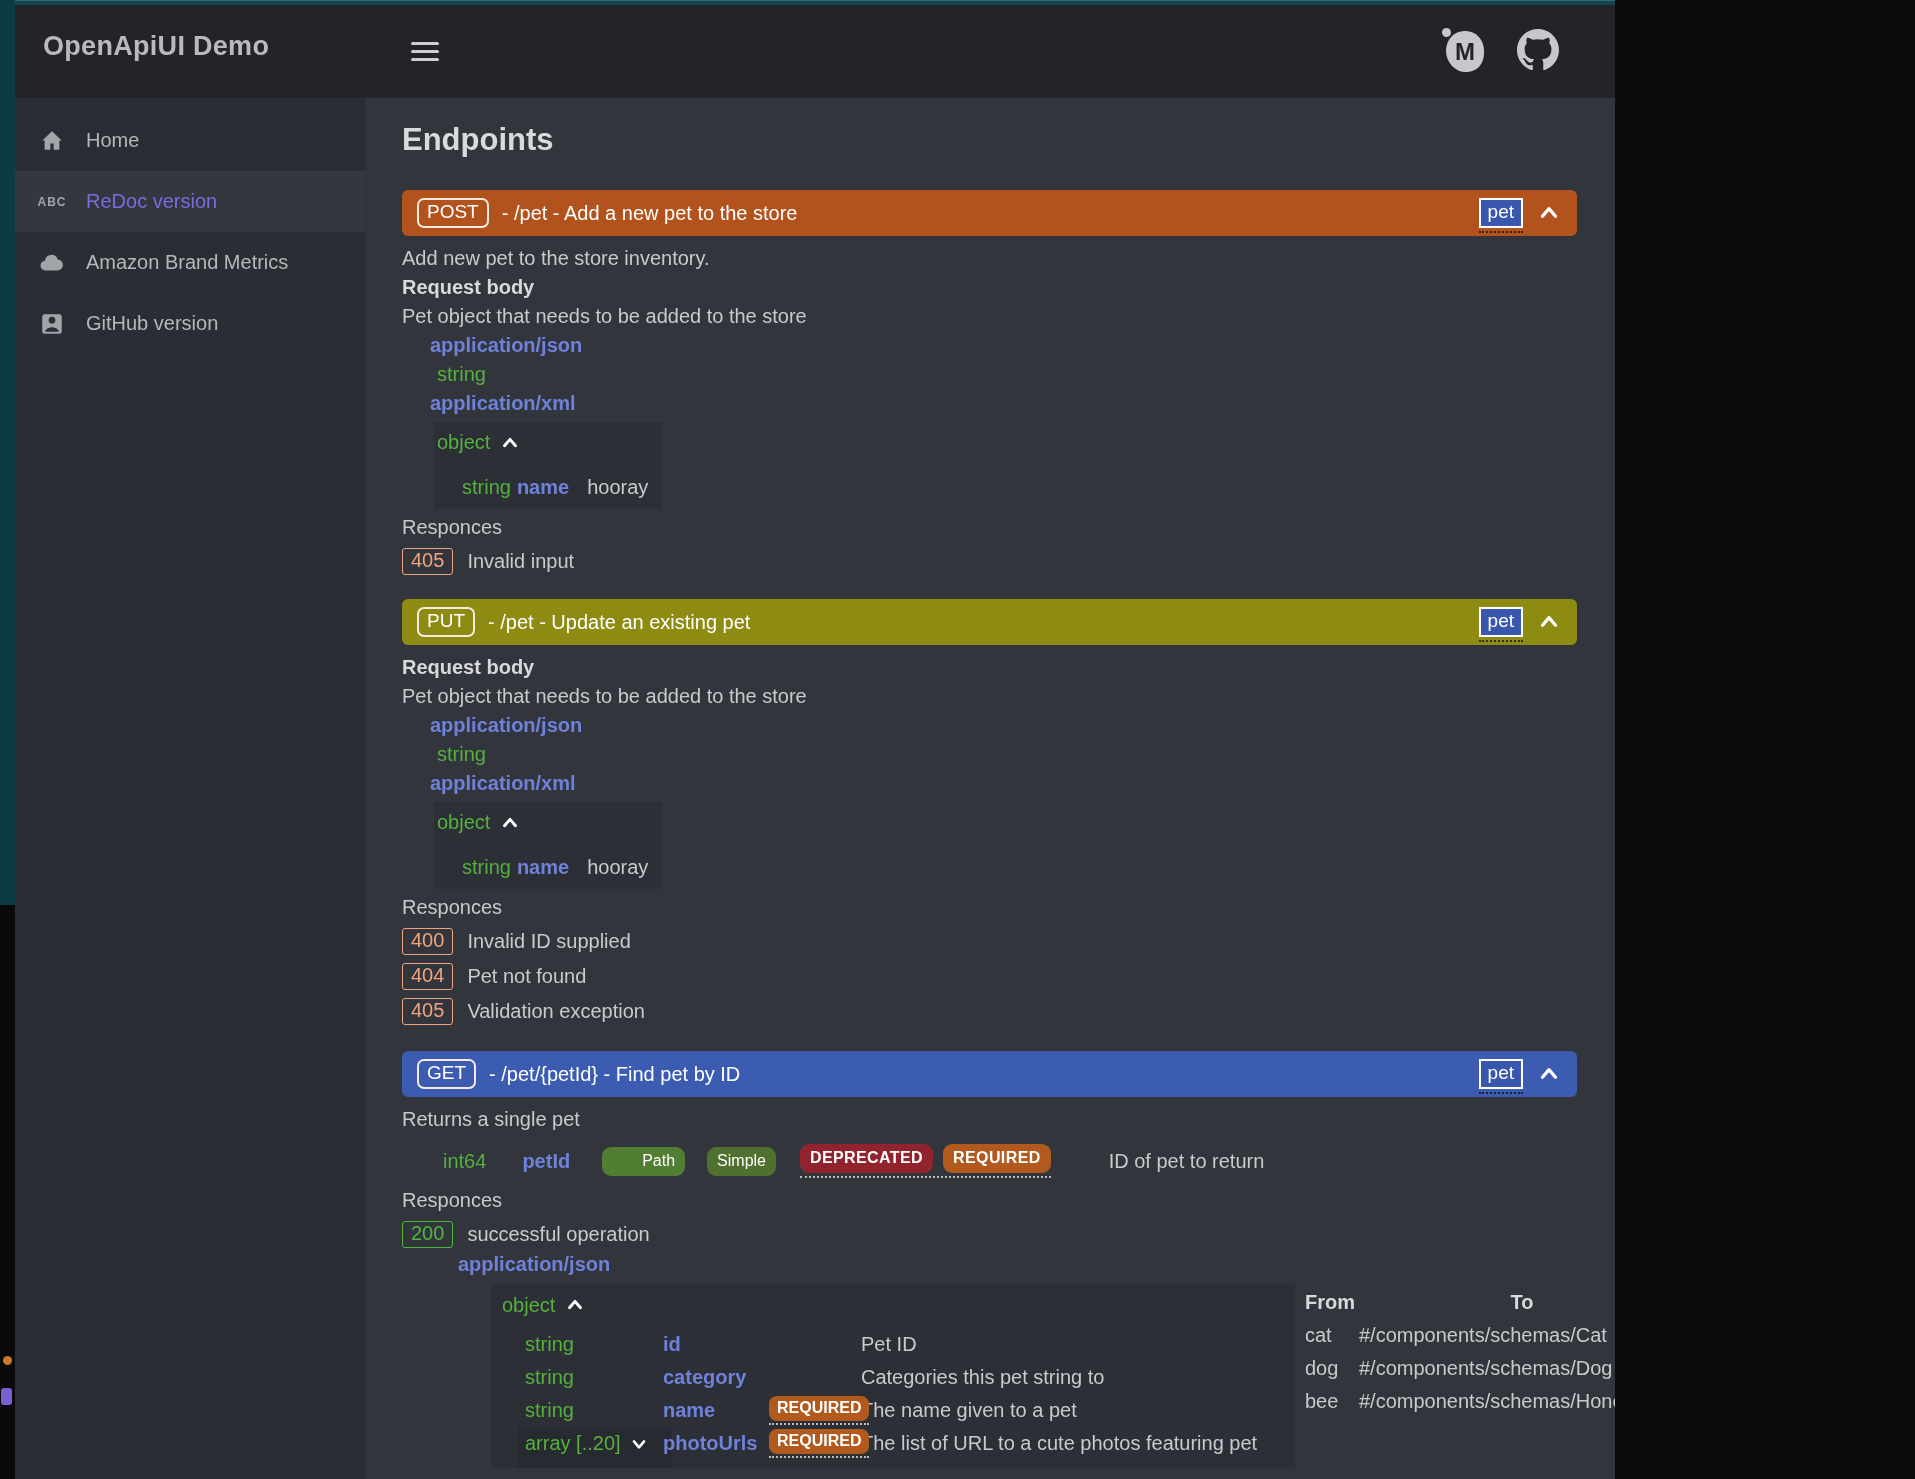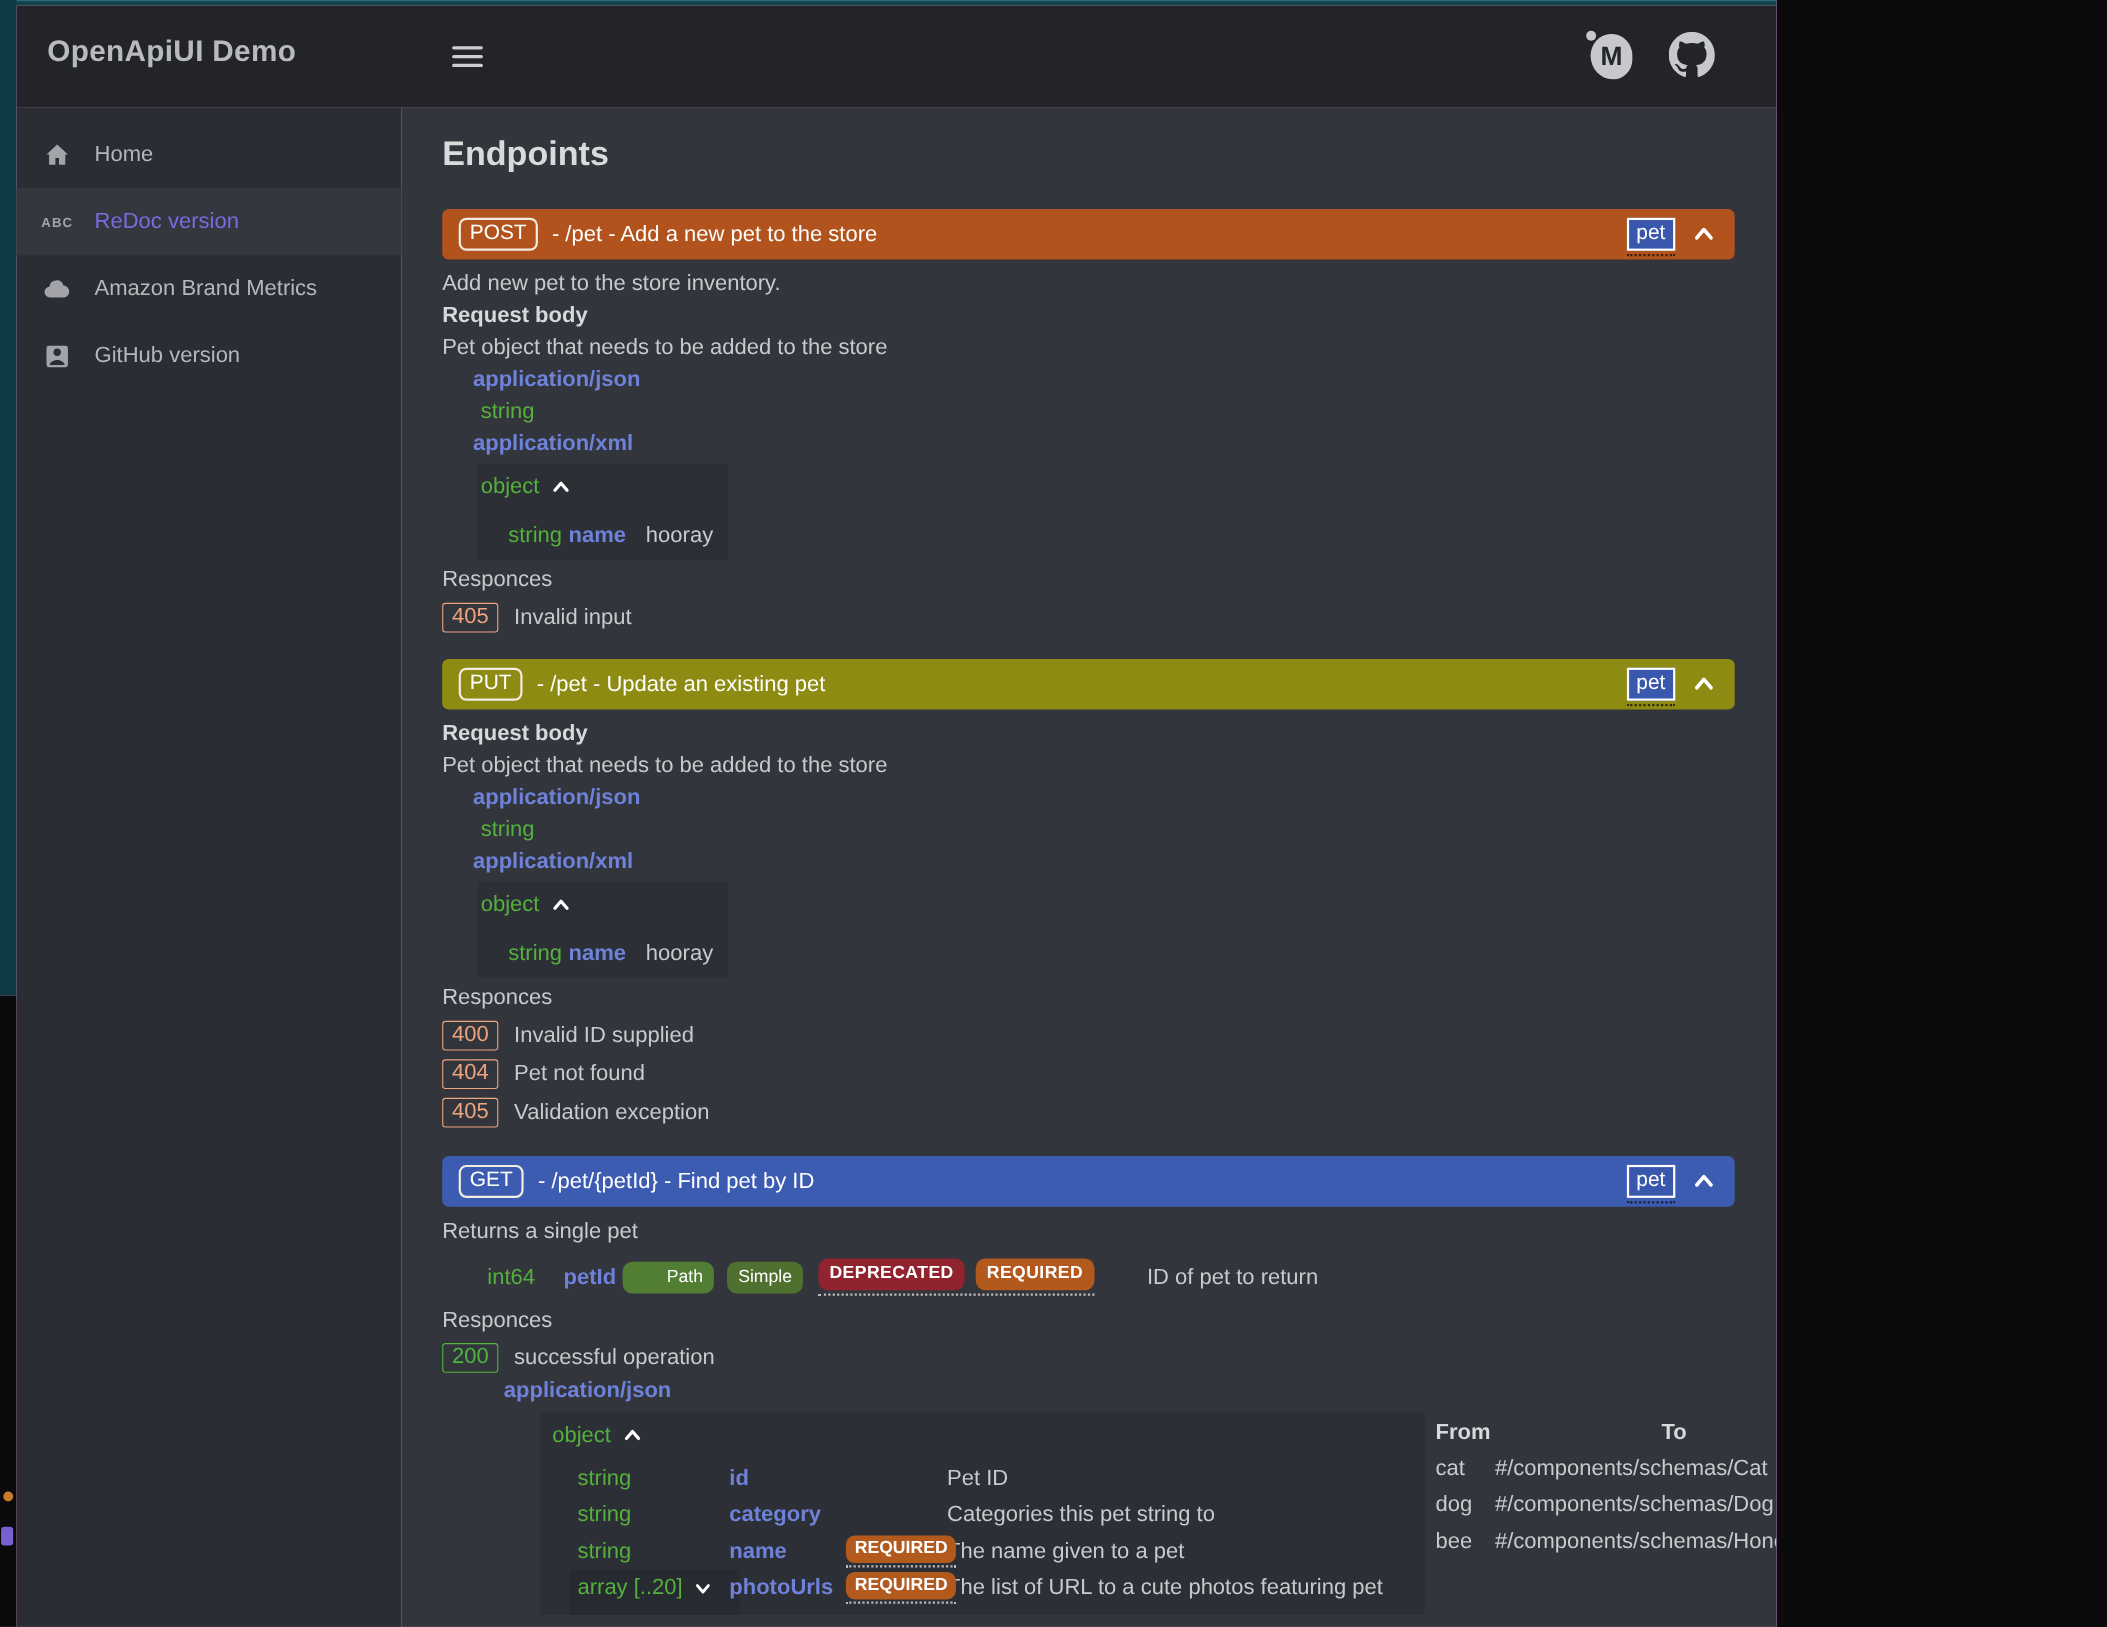--- a/index.html
+++ b/index.html
@@ -64,25 +64,25 @@
   .obj-row .n{margin-left:6px;}
   .obj-row .v{margin-left:18px;color:#c8cacd;}
 
   .resp-label{margin-top:4px;}
   .resp-row{display:flex;align-items:center;margin-top:4px;height:31px;}
   .code-badge{display:inline-block;border:1px solid #eea47e;color:#eea47e;font-size:20px;padding:0px 8px 2px;border-radius:3px;min-width:44px;text-align:center;}
   .code-badge.ok{border-color:#4fb63e;color:#4fb63e;}
   .resp-text{margin-left:14px;font-size:20px;}
 
   
-  .param-row{display:flex;align-items:center;margin-top:10px;height:34px;}
+  .param-row{display:flex;align-items:center;margin-top:10px;height:34px;gap:10px;}
   .param-row .ptype{margin-left:41px;font-size:20px;}
   .param-row .pname{margin-left:26px;font-size:20px;}
   .pbadge{display:inline-block;color:#fff;font-size:16px;padding:5px 10px 6px;border-radius:9px;white-space:nowrap;}
-  .pbadge.b1{margin-left:6px;padding-left:40px;}
+  .pbadge.b1{margin-left:22px;padding-left:40px;}
   .pbadge.b2{margin-left:12px;}
   .pbadge.strong{font-weight:bold;letter-spacing:.4px;}
   .dotted-group{display:flex;gap:10px;margin-left:14px;border-bottom:2px dotted #b9bab9;padding-bottom:3px;}
   .pdesc{margin-left:48px;font-size:20px;}
 
   
   .bottom-block{display:flex;align-items:flex-start;margin-top:5px;}
   .schema-panel{position:relative;background:#2d2f36;width:804px;height:184px;margin-left:89px;padding:6px 0 0 3px;overflow:hidden;flex:0 0 auto;}
   .schema-head{display:flex;align-items:center;gap:9px;font-size:20px;line-height:30px;padding-left:8px;}
   .schema-rows{position:relative;margin-top:8px;}

